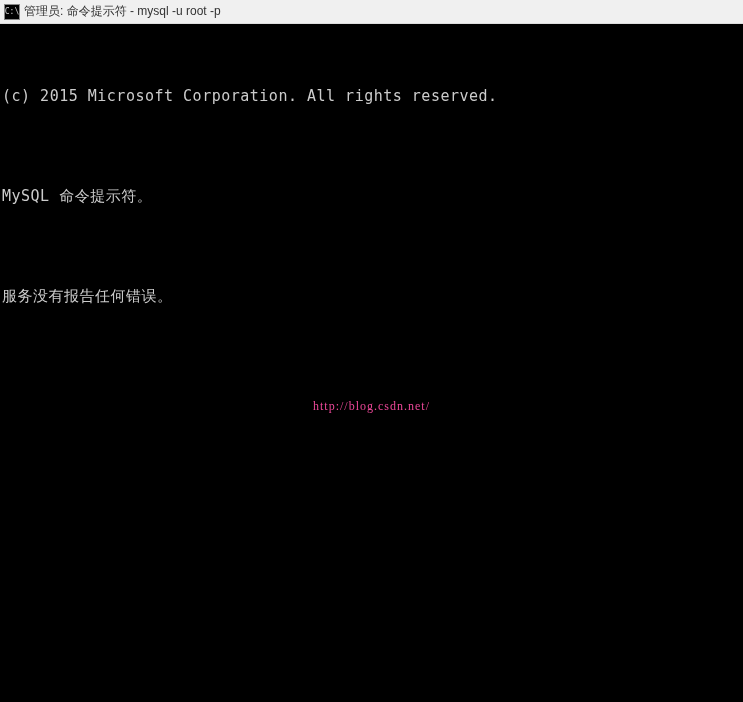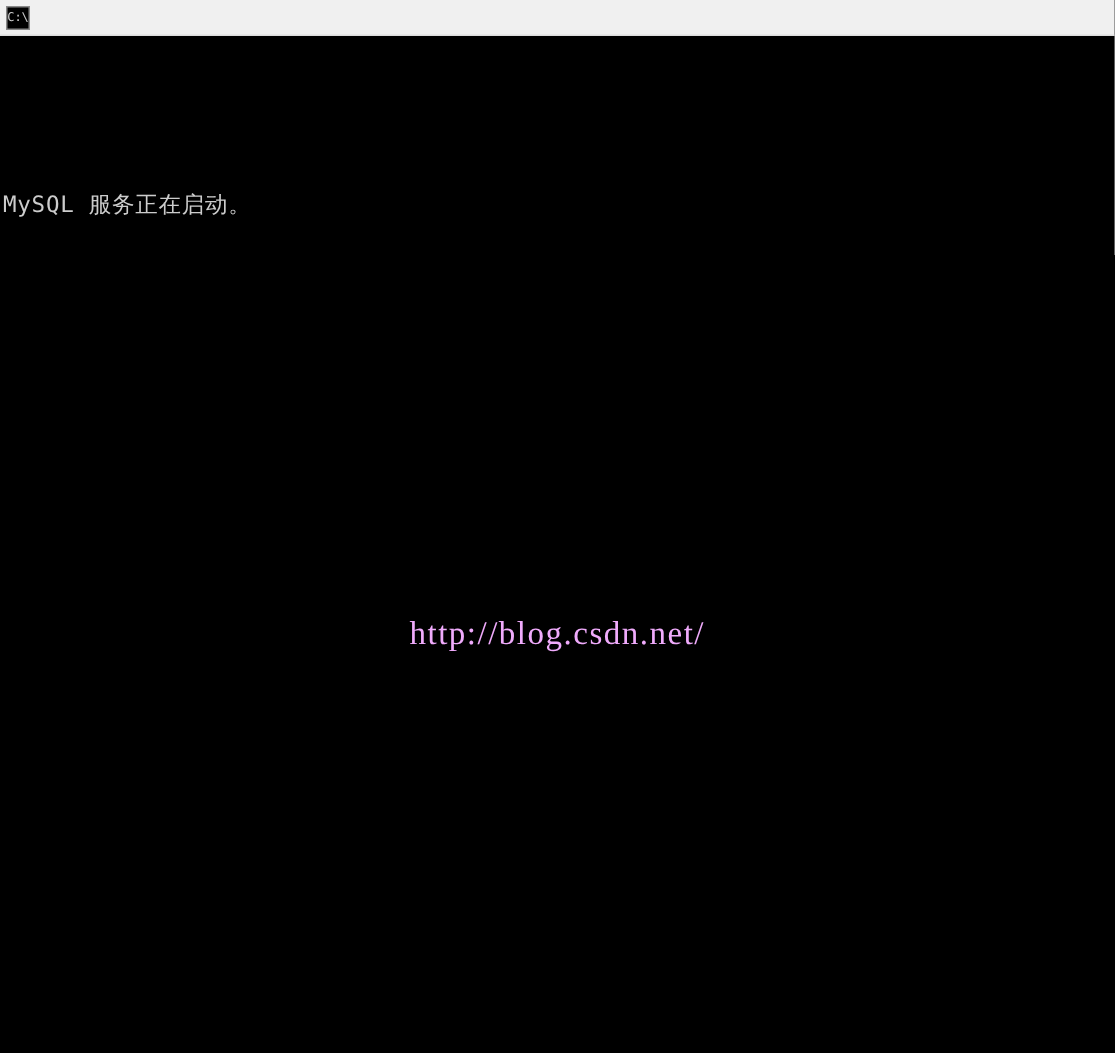--- a/index.html
+++ b/index.html
@@ -44,46 +44,49 @@
       font-size: 15px;
       line-height: 20px;
       padding: 2px 0;
       height: calc(100% - 24px);
       white-space: pre;
       letter-spacing: 0.5px;
       position: relative;
     }
     .watermark {
       position: absolute;
-      top: 388px;
+      top: 372px;
       left: 50%;
       transform: translateX(-50%);
-      color: #f0abfc;
-      font-size: 22px;
+      color: #ec4899;
+      font-size: 12px;
       font-family: "SimSun", serif;
       letter-spacing: 1px;
       z-index: 1;
       pointer-events: none;
     }
     .term-line {
       padding: 0 2px;
     }
   </style>
 </head>
 <body>
 
 <div class="titlebar">
   <div class="titlebar-icon">C:\</div>
+  <span>管理员: 命令提示符 - mysql  -u root -p</span>
 </div>
 
 <div class="terminal">
   <div class="watermark">http://blog.csdn.net/</div>
+  <div class="term-line">(c) 2015 Microsoft Corporation. All rights reserved.</div>
   <div class="term-line"></div>
-  <div class="term-line">MySQL 服务正在启动。</div>
+  <div class="term-line">MySQL 命令提示符。</div>
   <div class="term-line"></div>
+  <div class="term-line">服务没有报告任何错误。</div>
   <div class="term-line"></div>
   <div class="term-line"></div>
   <div class="term-line"></div>
   
   
   
   <div class="term-line"></div>
   <div class="term-line"></div>
   
   

